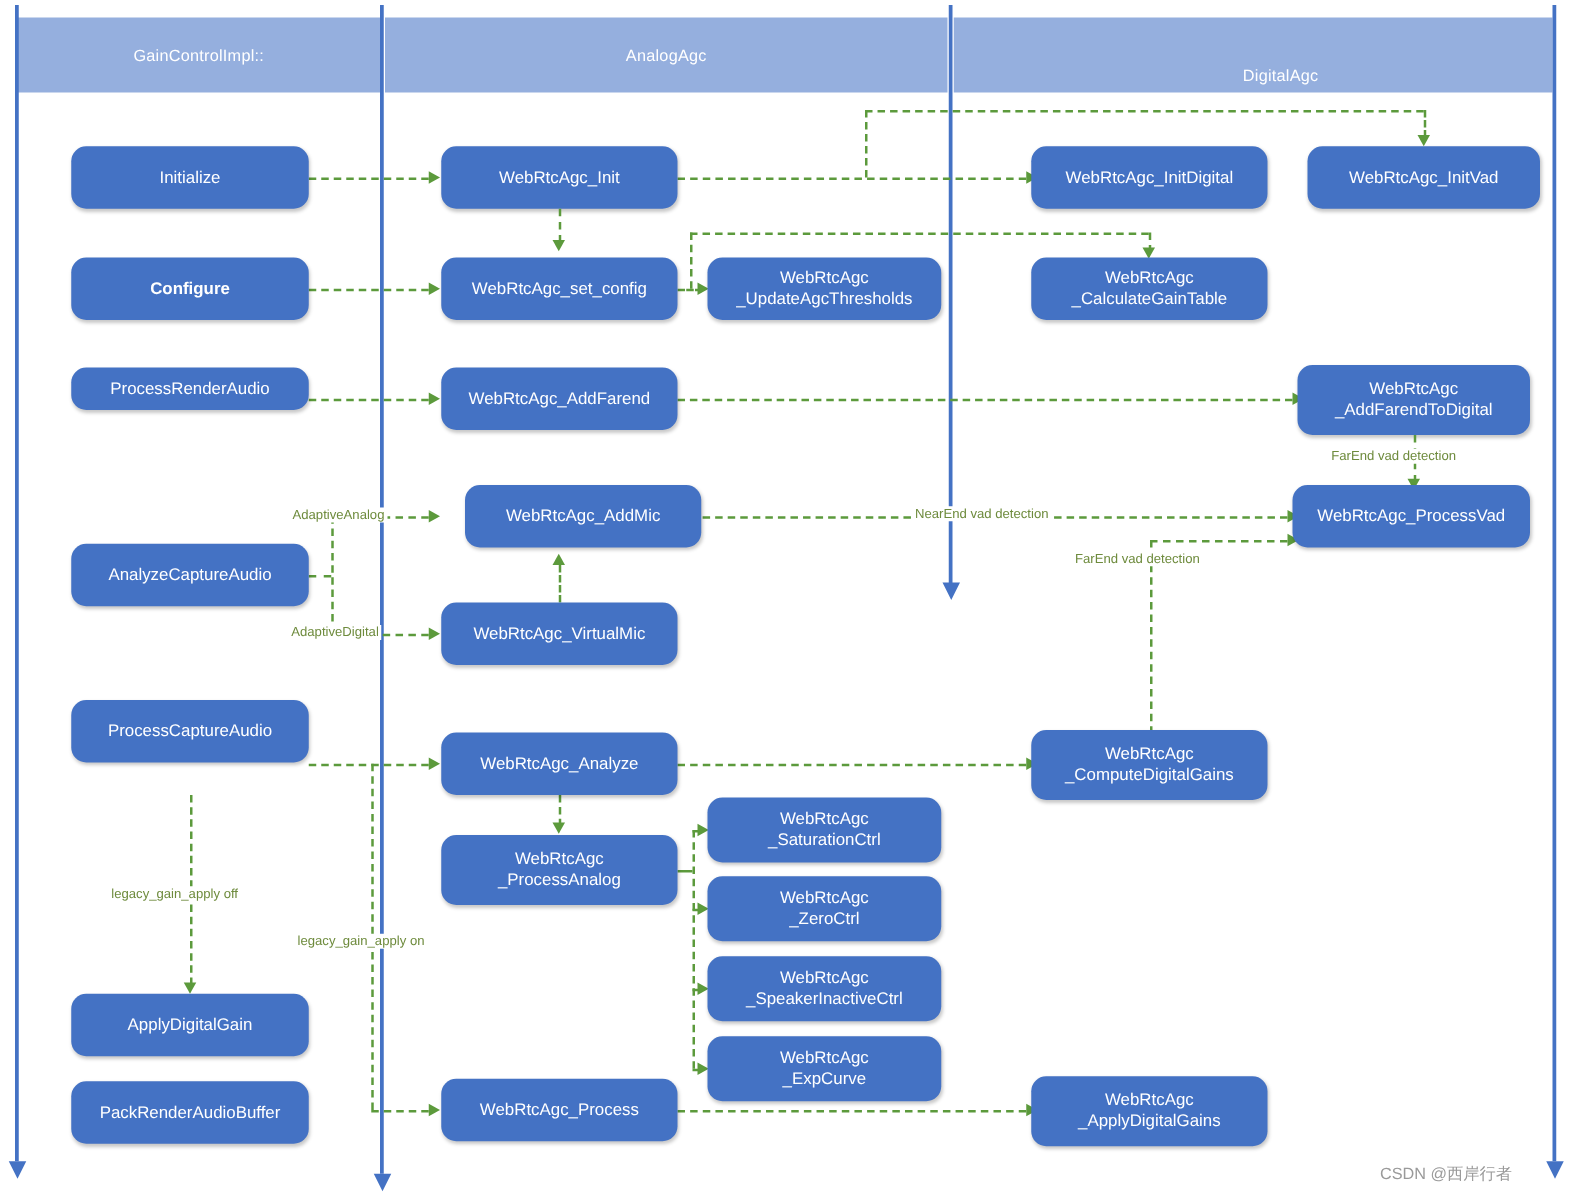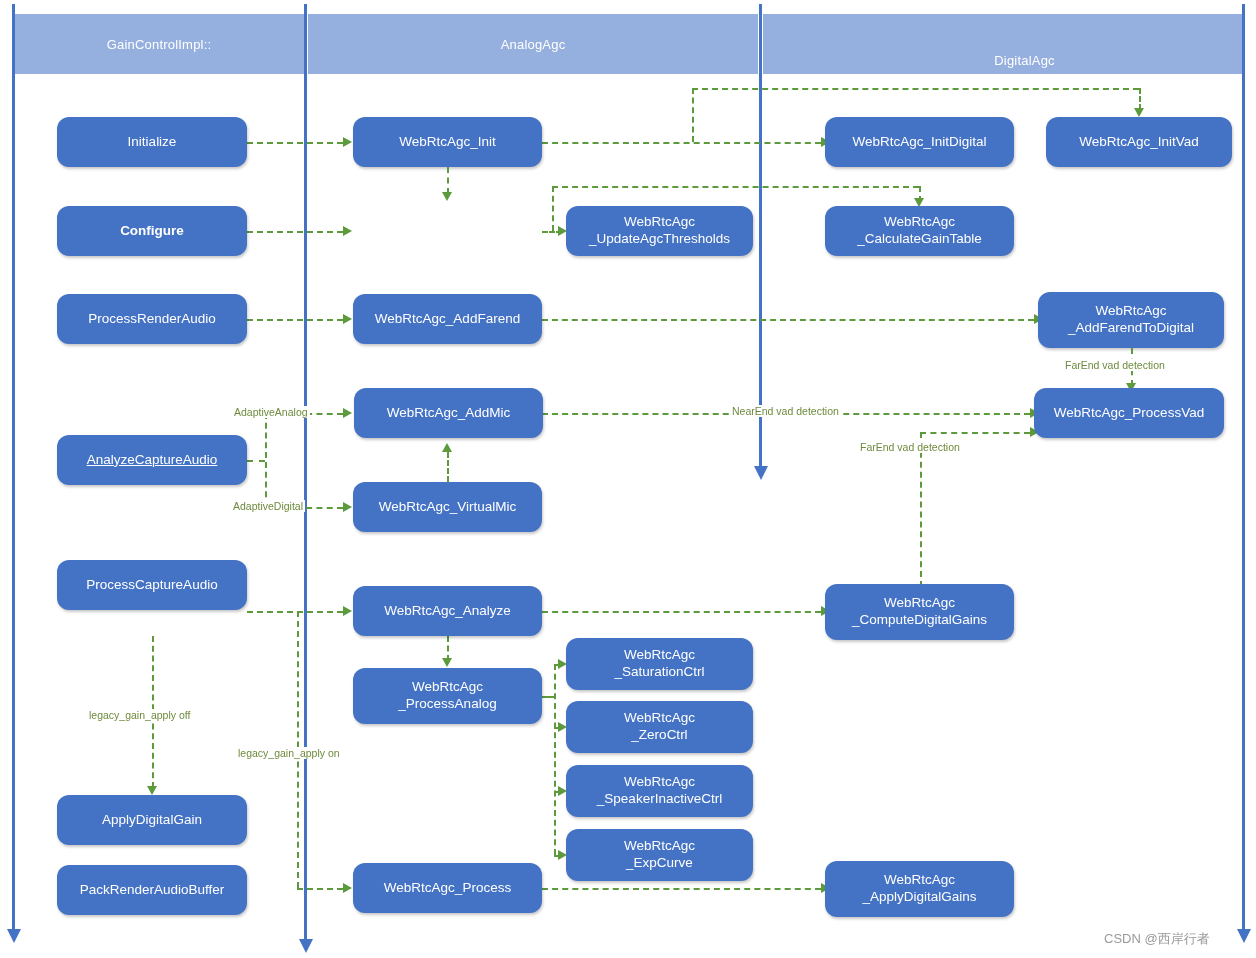--- a/index.html
+++ b/index.html
@@ -172,32 +172,33 @@
 
   <div class="hseg" style="left:542px; top:231px; width:20px;"></div>
   <div class="arrow-r" style="left:558px; top:226px;"></div>
 
   <div class="vseg" style="left:552px; top:186px; height:45px;"></div>
   <div class="hseg" style="left:552px; top:186px; width:367px;"></div>
   <div class="vseg" style="left:919px; top:186px; height:16px;"></div>
   <div class="arrow-d" style="left:914px; top:198px;"></div>
 
   <div class="node" style="left:57px; top:206px; width:190px; height:50px;font-weight:bold;">Configure</div>
+  <div class="node" style="left:353px; top:206px; width:189px; height:50px;">WebRtcAgc_set_config</div>
   <div class="node" style="left:566px; top:206px; width:187px; height:50px;">WebRtcAgc
 _UpdateAgcThresholds</div>
   <div class="node" style="left:825px; top:206px; width:189px; height:50px;">WebRtcAgc
 _CalculateGainTable</div>
 
   <div class="hseg" style="left:247px; top:319px; width:96px;"></div>
   <div class="arrow-r" style="left:343px; top:314px;"></div>
 
   <div class="hseg" style="left:542px; top:319px; width:492px;"></div>
   <div class="arrow-r" style="left:1034px; top:314px;"></div>
 
-  <div class="node" style="left:57px; top:294px; width:190px; height:50px;">ProcessRenderAudio</div>
+  <div class="node" style="left:57px; top:294px; width:190px; height:34px;">ProcessRenderAudio</div>
   <div class="node" style="left:353px; top:294px; width:189px; height:50px;">WebRtcAgc_AddFarend</div>
   <div class="node" style="left:1038px; top:292px; width:186px; height:56px;">WebRtcAgc
 _AddFarendToDigital</div>
 
   <div class="vseg" style="left:1131px; top:348px; height:38px;"></div>
   <div class="arrow-d" style="left:1126px; top:383px;"></div>
   <div class="edge-label" style="left:1063px; top:359px;">FarEnd vad detection</div>
 
   <div class="hseg" style="left:247px; top:460px; width:18px;"></div>
   <div class="vseg" style="left:265px; top:413px; height:94px;"></div>
@@ -215,22 +216,22 @@
 
   <div class="hseg" style="left:542px; top:413px; width:488px;"></div>
   <div class="arrow-r" style="left:1030px; top:408px;"></div>
   <div class="edge-label" style="left:730px; top:405px;">NearEnd vad detection</div>
 
   <div class="vseg" style="left:920px; top:432px; height:155px;"></div>
   <div class="hseg" style="left:920px; top:432px; width:110px;"></div>
   <div class="arrow-r" style="left:1030px; top:427px;"></div>
   <div class="edge-label" style="left:858px; top:441px;">FarEnd vad detection</div>
 
-  <div class="node" style="left:57px; top:435px; width:190px; height:50px;text-decoration:underline;">AnalyzeCaptureAudio</div>
-  <div class="node" style="left:354px; top:388px; width:189px; height:50px;">WebRtcAgc_AddMic</div>
+  <div class="node" style="left:57px; top:435px; width:190px; height:50px;">AnalyzeCaptureAudio</div>
+  <div class="node" style="left:372px; top:388px; width:189px; height:50px;">WebRtcAgc_AddMic</div>
   <div class="node" style="left:353px; top:482px; width:189px; height:50px;">WebRtcAgc_VirtualMic</div>
   <div class="node" style="left:1034px; top:388px; width:190px; height:50px;">WebRtcAgc_ProcessVad</div>
 
   <div class="hseg" style="left:247px; top:611px; width:96px;"></div>
   <div class="arrow-r" style="left:343px; top:606px;"></div>
 
   <div class="vseg" style="left:152px; top:636px; height:152px;"></div>
   <div class="arrow-d" style="left:147px; top:786px;"></div>
   <div class="edge-label" style="left:87px; top:709px;">legacy_gain_apply off</div>
 

